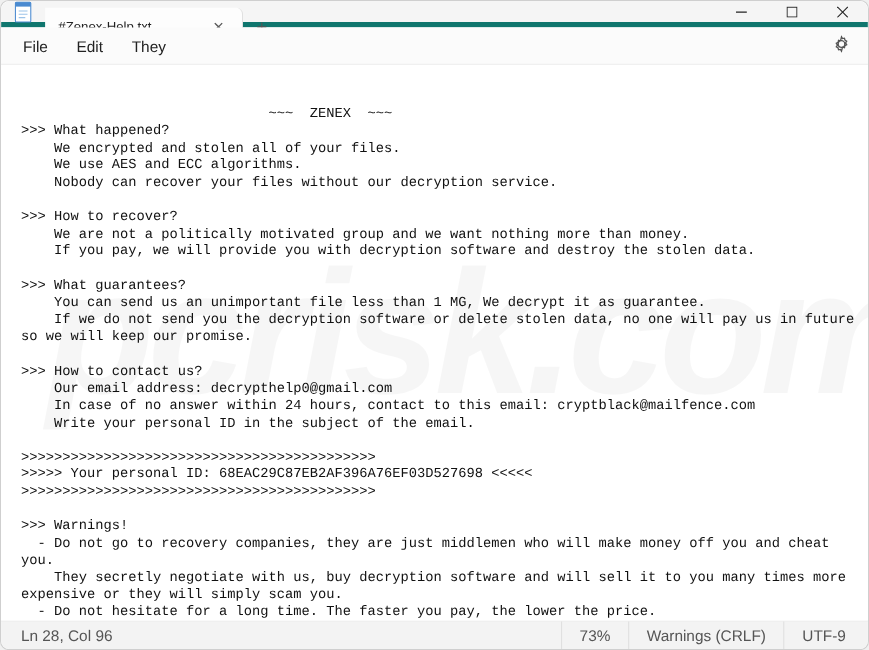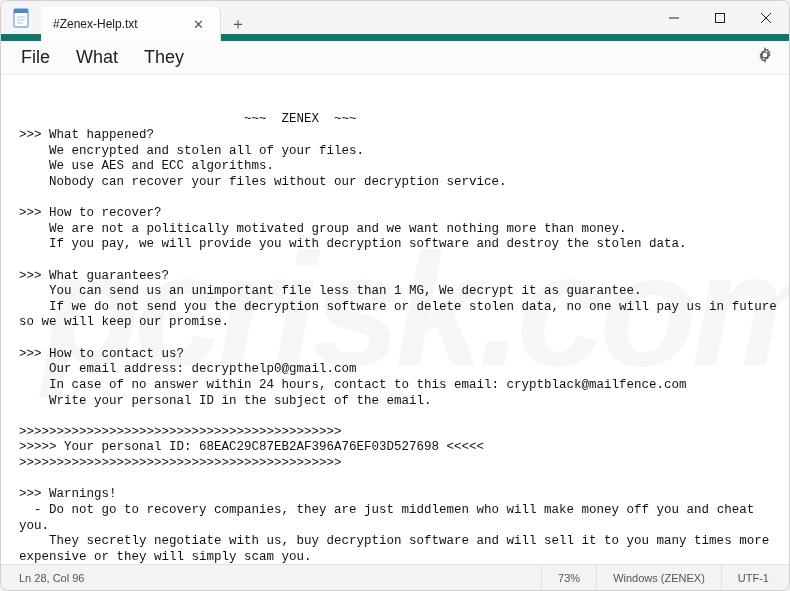--- a/index.html
+++ b/index.html
@@ -6,24 +6,24 @@
   html, body { width: 790px; height: 591px; overflow: hidden; font-family: "Segoe UI", Tahoma, sans-serif; background: #f0f0f0; }
   .window {
     width: 790px; height: 591px;
     background: #fefefe;
     border: 1px solid #cfcfcf;
     border-radius: 8px;
     display: flex; flex-direction: column;
     position: relative;
   }
   .titlebar {
-    height: 40px;
+    height: 24px;
     display: flex; align-items: stretch;
     background: #f5f5f5;
-    border-bottom: 7px solid #0f766e;
+    border-bottom: 5px solid #0f766e;
     border-radius: 8px 8px 0 0;
   }
   .app-icon {
     width: 40px; display:flex; align-items:center; justify-content:center;
   }
   .app-icon svg { width:16px; height:20px; }
   .tab {
     display:flex; align-items:center;
     background:#fdfdfd;
     border-right:1px solid #e0e0e0;
@@ -41,21 +41,21 @@
   }
   .winbtns { margin-left:auto; display:flex; }
   .winbtn { width:46px; display:flex; align-items:center; justify-content:center; color:#222;}
   .winbtn svg { width:10px; height:10px; }
 
   .menubar {
     height:34px; display:flex; align-items:center;
     padding:0 8px; gap:2px;
     background:#fbfbfb;
     border-bottom:1px solid #eee;
-    font-size:18px; color:#222;
+    font-size:14px; color:#222;
   }
   .menuitem { padding:4px 12px; border-radius:4px; }
   .gear { margin-left:auto; padding:4px 8px; color:#555; }
   .gear svg { width:16px; height:16px; }
 
   .content {
     flex:1;
     padding:6px 12px 4px 18px;
     font-family: Consolas, "Courier New", monospace;
     font-size:12.5px;
@@ -66,21 +66,21 @@
     overflow:hidden;
     position:relative;
     background:#ffffff;
   }
 
   .statusbar {
     height:26px;
     background:#f3f3f3;
     border-top:1px solid #e2e2e2;
     display:flex; align-items:center;
-    font-size:11px; color:#555;
+    font-size:14px; color:#555;
     padding:0 4px;
     border-radius:0 0 8px 8px;
   }
   .statusbar .cell { padding:0 16px; border-left:1px solid #e0e0e0; height:100%; display:flex; align-items:center;}
   .statusbar .cell:first-child { border-left:none; padding-left:14px;}
   .statusbar .spacer { flex:1; }
 
   
   .watermark {
     position:absolute; inset:0;
@@ -130,21 +130,21 @@
           <svg viewBox="0 0 10 10">
             <line x1="0" y1="0" x2="10" y2="10" stroke="currentColor" stroke-width="1"></line>
             <line x1="10" y1="0" x2="0" y2="10" stroke="currentColor" stroke-width="1"></line>
           </svg>
         </div>
     </div>
   </div>
 
   <div class="menubar">
     <div class="menuitem">File</div>
-    <div class="menuitem">What</div>
+    <div class="menuitem">Edit</div>
     <div class="menuitem">They</div>
     <div class="gear">
       <svg viewBox="0 0 16 16">
           <path fill="none" stroke="currentColor" stroke-width="1.2" d="M8 5a3 3 0 1 0 0 6 3 3 0 0 0 0-6zM8 1.5l.9 1.6 1.8-.4.4 1.8 1.6.9-1 1.6 1 1.6-1.6.9-.4 1.8-1.8-.4L8 14.5l-.9-1.6-1.8.4-.4-1.8-1.6-.9 1-1.6-1-1.6 1.6-.9.4-1.8 1.8.4z"></path>
         </svg>
     </div>
   </div>
 
   <div class="content">
     <div class="watermark">pcrisk.com</div>
@@ -175,17 +175,17 @@
   - Do not go to recovery companies, they are just middlemen who will make money off you and cheat you.
     They secretly negotiate with us, buy decryption software and will sell it to you many times more expensive or they will simply scam you.
   - Do not hesitate for a long time. The faster you pay, the lower the price.
   - Do not delete or modify encrypted files, it will lead to problems with decryption of files.</span>
   </div>
 
   <div class="statusbar">
     <div class="cell">Ln 28, Col 96</div>
     <div class="spacer"></div>
     <div class="cell">73%</div>
-    <div class="cell">Windows (ZENEX)</div>
-    <div class="cell">UTF-1</div>
+    <div class="cell">Warnings (CRLF)</div>
+    <div class="cell">UTF-9</div>
   </div>
 
 </div>
 
 </body></html>

